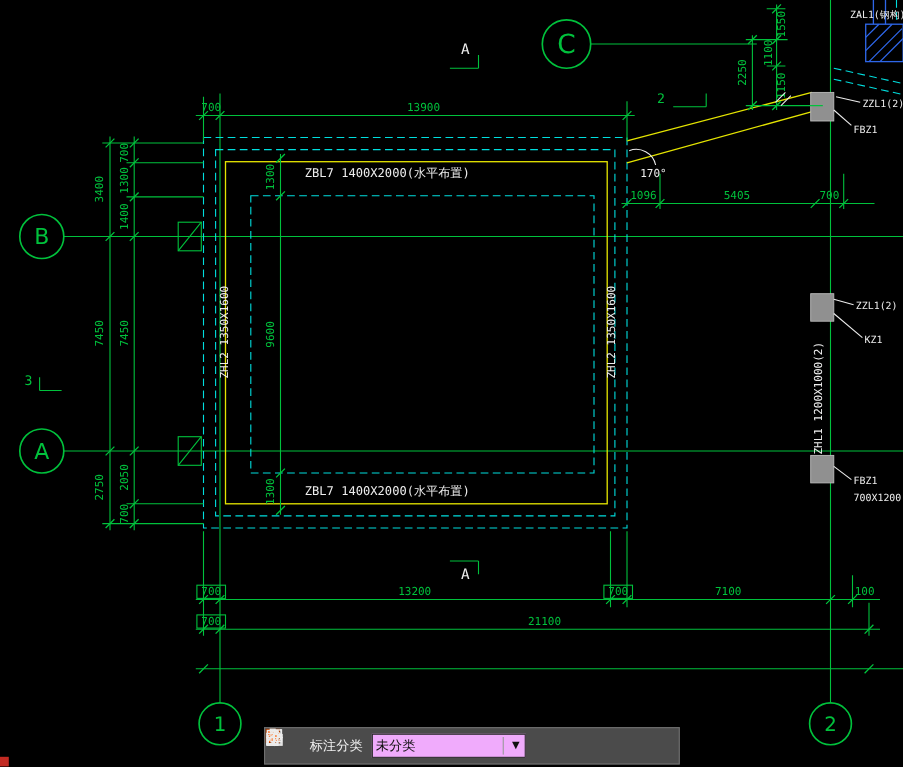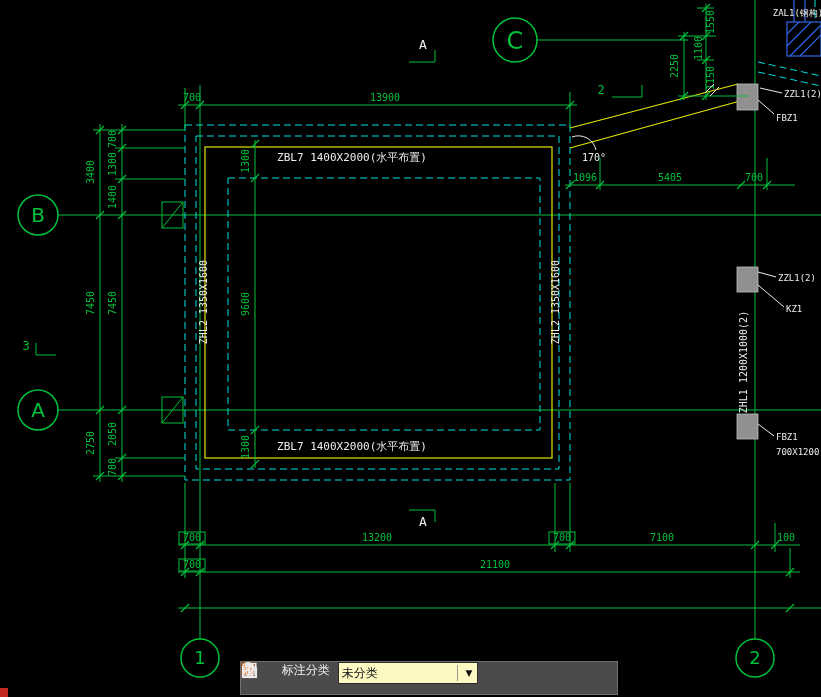--- a/index.html
+++ b/index.html
@@ -24,23 +24,23 @@
   .wt9{fill:var(--white);font:9px "DejaVu Sans Mono",monospace;}
   .bt{fill:var(--green);font:20px "DejaVu Sans",sans-serif;}
   .btC{fill:var(--green);font:24px "DejaVu Sans",sans-serif;}
   .btN{fill:var(--green);font:18px "DejaVu Sans",sans-serif;}
   .mk{fill:var(--green);font:12px "DejaVu Sans Mono",monospace;}
   .sA{fill:var(--white);font:13px "DejaVu Sans Mono",monospace;}
   .dbox{stroke:var(--green);stroke-width:1;fill:none;}
   
   .toolbar{position:absolute;left:240px;top:661px;width:378px;height:34px;
     background:#4b4b4b;border:1px solid #6f6f6f;box-sizing:border-box;
-    display:flex;padding:0 8px;gap:8px;}
+    display:flex;align-items:center;padding:0 8px;gap:8px;}
   .tb-label{color:#f0f0f0;font-size:12px;white-space:nowrap;}
-  .dropdown{width:148px;height:22px;background:#fef9c3;border:1px solid #2a2a2a;
+  .dropdown{width:148px;height:22px;background:#f0abfc;border:1px solid #2a2a2a;
     display:flex;align-items:center;padding:0 3px;gap:5px;box-sizing:border-box;cursor:pointer;}
   .dd-value{flex:1;color:#111;font-size:12px;white-space:nowrap;overflow:hidden;}
   .dd-sep{width:1px;height:16px;background:#9a9a9a;}
   .dd-arrow{color:#111;font-size:9px;padding:0 2px;}
   .tb-btn{width:26px;height:26px;display:flex;align-items:center;justify-content:center;cursor:pointer;}
   .corner-red{position:absolute;left:0;top:688px;width:8px;height:9px;background:#c22a22;}
 </style>
 </head>
 <body>
 

